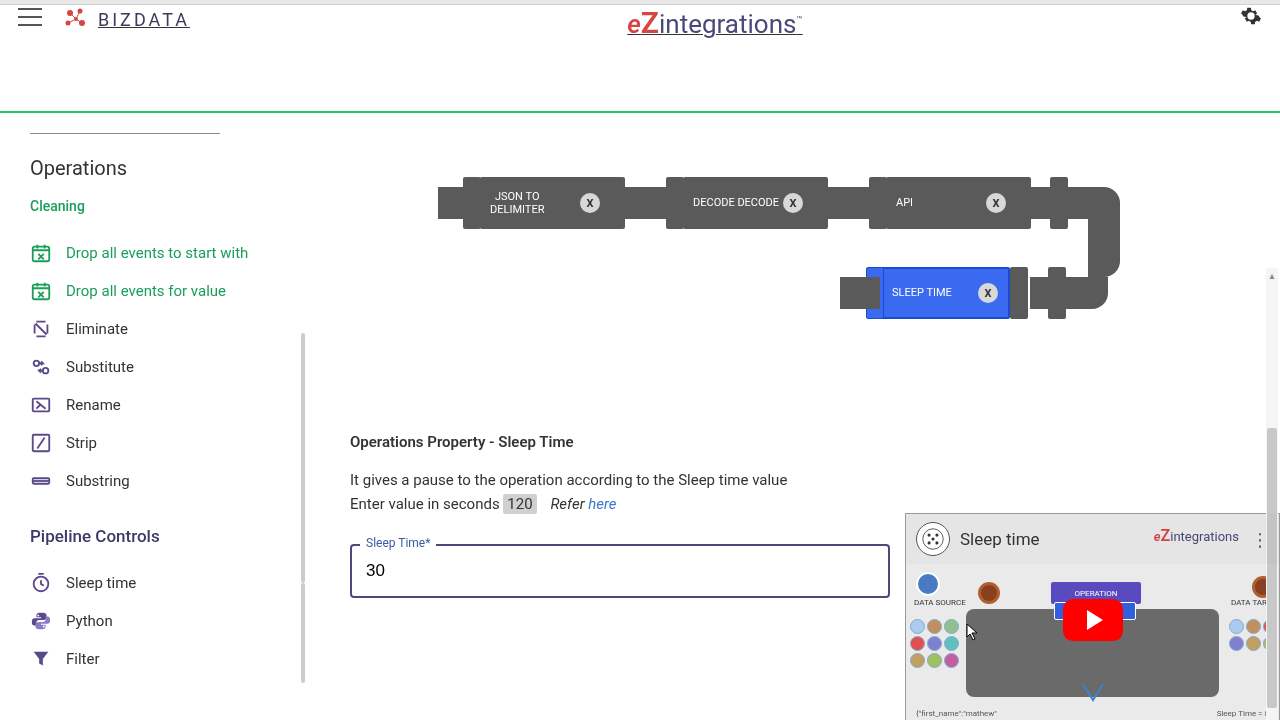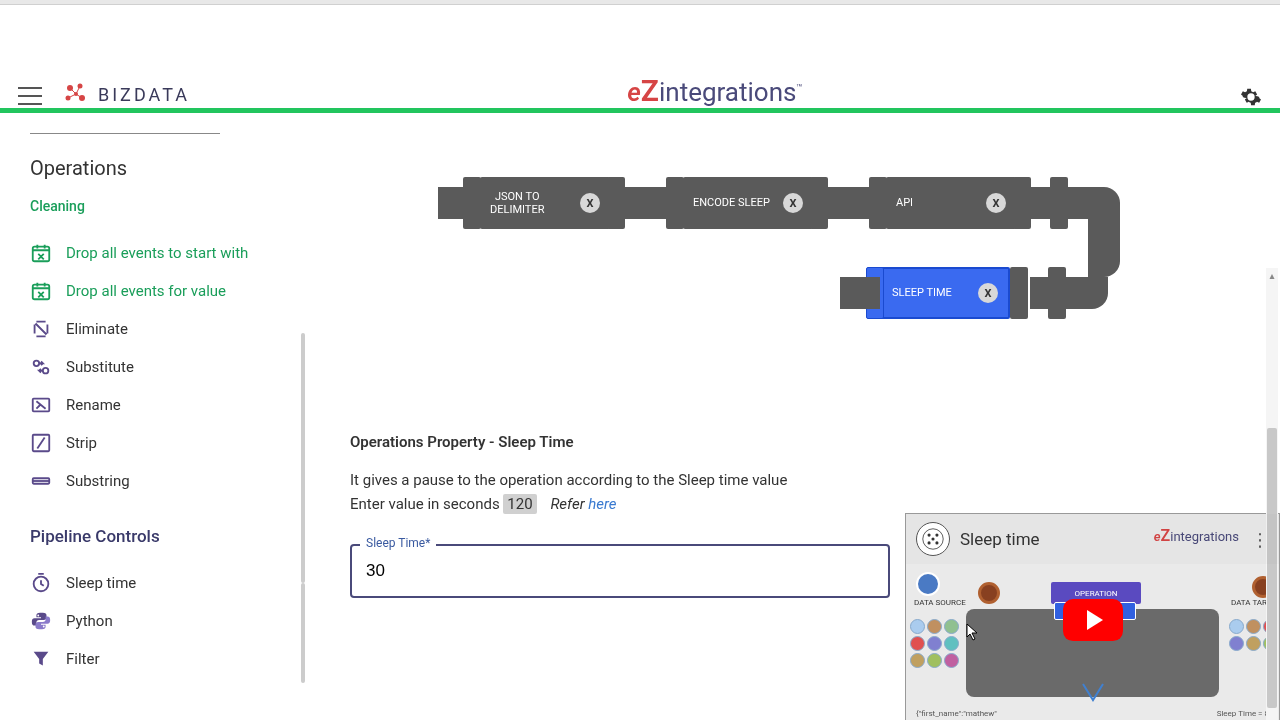--- a/index.html
+++ b/index.html
@@ -1,22 +1,23 @@
 <!DOCTYPE html>
 <html><head>
 <meta charset="utf-8">
 <style>
 * { box-sizing: border-box; margin: 0; padding: 0; }
 body { font-family: -apple-system, BlinkMacSystemFont, 'Segoe UI', Roboto, sans-serif; background: #fff; color: #333; overflow: hidden; width: 1280px; height: 720px; position: relative; }
 
 .browser-chrome { height: 5px; background: #e8e8e8; border-bottom: 1px solid #d0d0d0; }
 
 .header {
-  display: flex; align-items: flex-end; padding: 0 18px; height: 108px;
-  border-bottom: 5px solid #22c55e;
+  display: flex; align-items: flex-start; padding: 0 18px; height: 108px;
+  border-bottom: 2px solid #22c55e;
+  text-decoration: underline;
 }
 .menu-btn { width: 24px; height: 24px; margin-right: 20px; cursor: pointer; display: flex; flex-direction: column; justify-content: space-around; }
 .menu-btn div { height: 2px; background: #555; }
 
 .logo { display: flex; align-items: center; }
 .logo-mark { width: 28px; height: 28px; margin-right: 8px; position: relative; }
 .logo-text { font-size: 18px; letter-spacing: 3px; color: #3a3a5a; font-weight: 400; }
 
 .center-logo { flex: 1; text-align: center; }
 .center-logo img, .center-logo-text { font-size: 26px; font-weight: 400; }
@@ -291,21 +292,21 @@
       <div class="pipe-connector" style="left:153px; top:4px;"></div>
       <div class="op-box" style="left:170px; width:130px; top:4px;">
         <span class="op-text" style="white-space:pre-line">JSON TO
 DELIMITER</span>
         <span class="x-btn">X</span>
       </div>
       <div class="pipe-horizontal" style="left:300px; width:70px; top:14px;"></div>
       <div class="pipe-connector" style="left:297px; top:4px;"></div>
       <div class="pipe-connector" style="left:356px; top:4px;"></div>
       <div class="op-box" style="left:373px; width:130px; top:4px;">
-        <span class="op-text">ENCODE SLEEP</span>
+        <span class="op-text">DECODE DECODE</span>
         <span class="x-btn">X</span>
       </div>
       <div class="pipe-horizontal" style="left:503px; width:70px; top:14px;"></div>
       <div class="pipe-connector" style="left:500px; top:4px;"></div>
       <div class="pipe-connector" style="left:559px; top:4px;"></div>
       <div class="op-box" style="left:576px; width:130px; top:4px;">
         <span class="op-text">API</span>
         <span class="x-btn">X</span>
       </div>
       <div class="pipe-connector" style="left:703px; top:4px;"></div>

